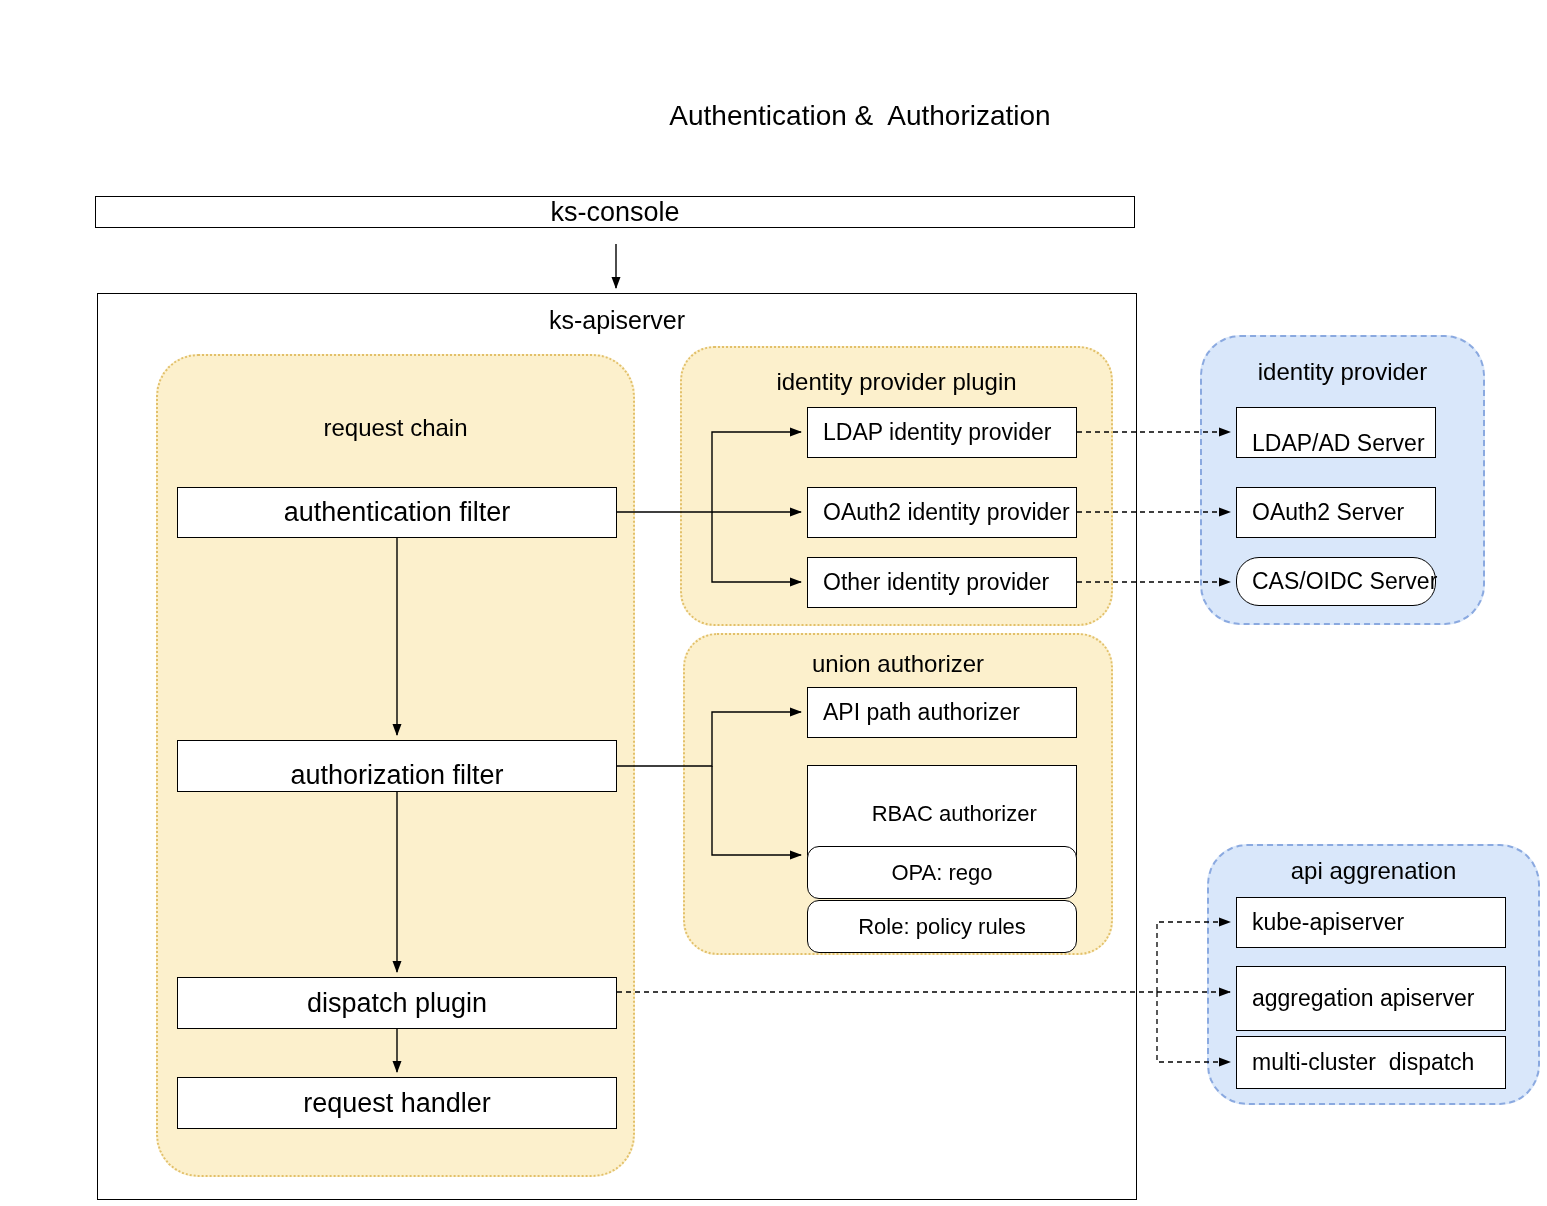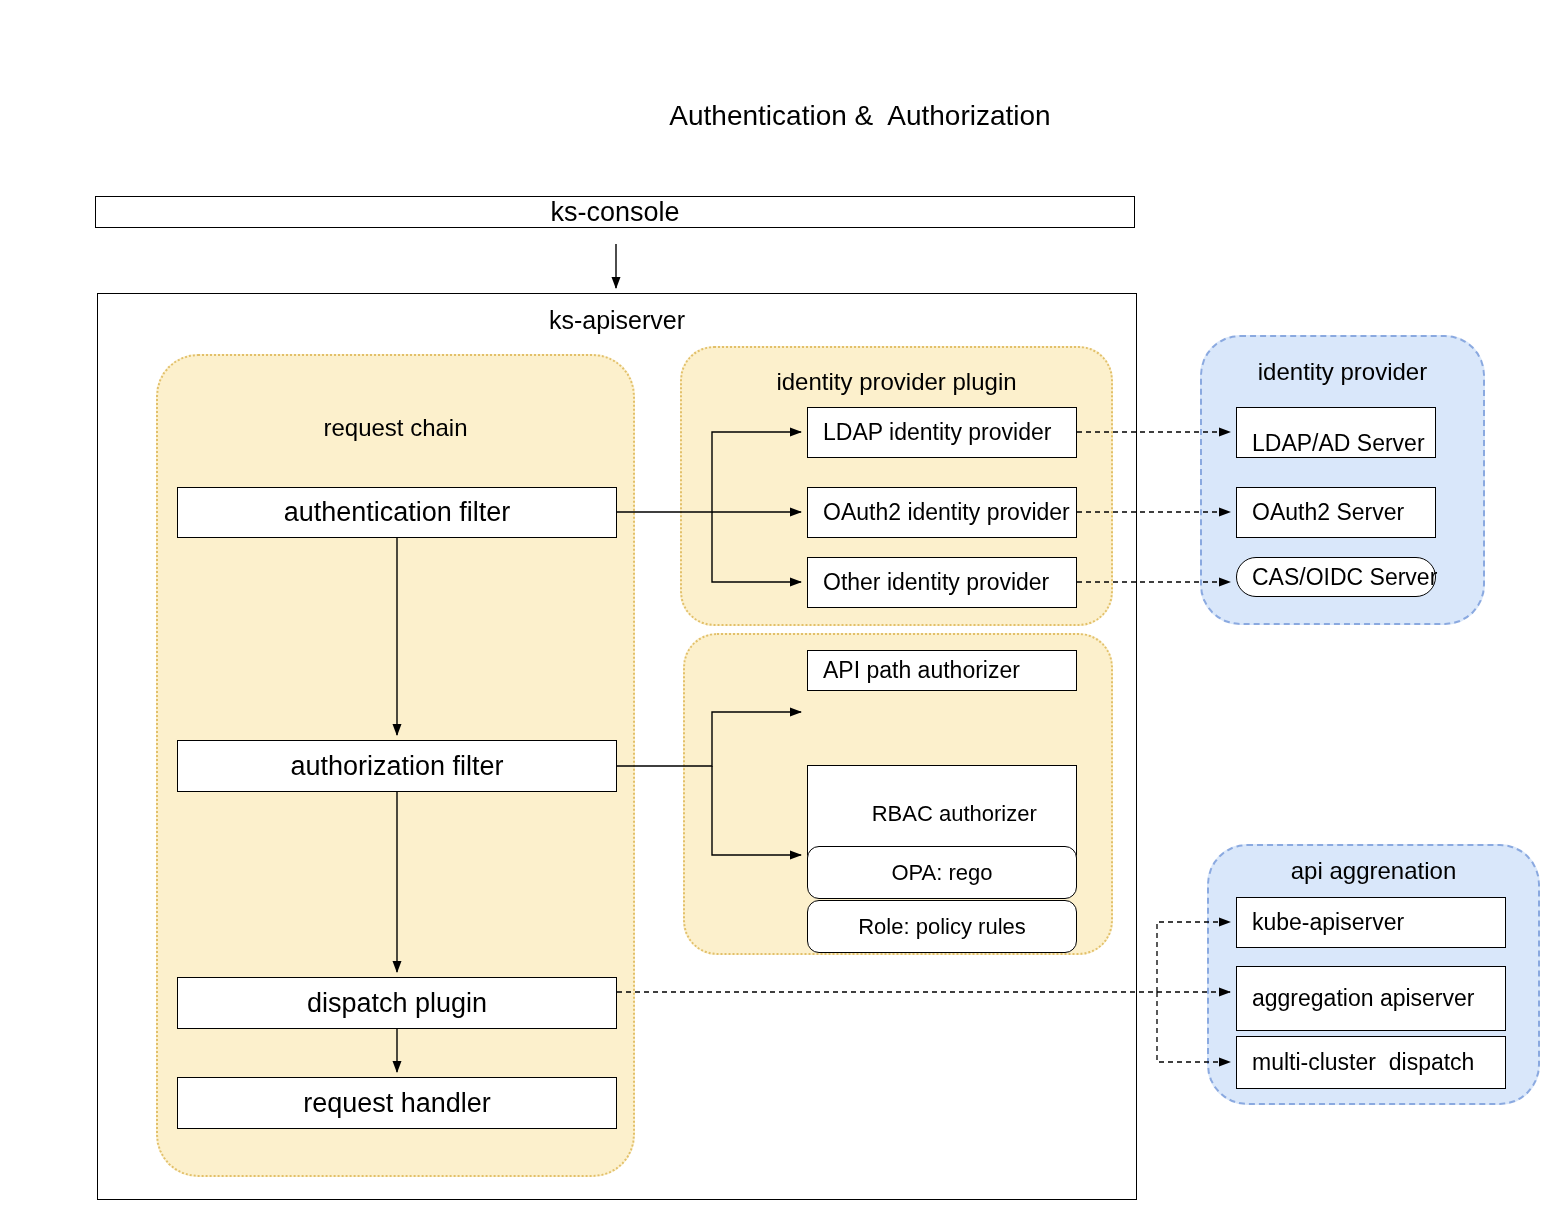--- a/index.html
+++ b/index.html
@@ -110,21 +110,21 @@
   <div class="frame" style="left:97px; top:293px; width:1040px; height:907px;"></div>
   <div class="frame-title" style="left:97px; top:306px; width:1040px;">ks-apiserver</div>
 
   <div class="group yellow" style="left:156px; top:354px; width:479px; height:823px;">
     <div class="group-title" style="top:58px;">request chain</div>
   </div>
 
   <div class="node" style="left:177px; top:487px; width:440px; height:51px;">
     <span>authentication filter</span>
   </div>
-  <div class="node" style="left:177px; top:740px; width:440px; height:52px;">
+  <div class="node" style="left:177px; top:740px; width:440px; height:52px;align-items:flex-end;">
     <span>authorization filter</span>
   </div>
   <div class="node" style="left:177px; top:977px; width:440px; height:52px;">
     <span>dispatch plugin</span>
   </div>
   <div class="node" style="left:177px; top:1077px; width:440px; height:52px;">
     <span>request handler</span>
   </div>
 
   <div class="group yellow" style="left:680px; top:346px; width:433px; height:280px; border-radius:34px;">
@@ -138,21 +138,21 @@
     <span>OAuth2 identity provider</span>
   </div>
   <div class="node small" style="left:807px; top:557px; width:270px; height:51px;">
     <span>Other identity provider</span>
   </div>
 
   <div class="group yellow" style="left:683px; top:633px; width:430px; height:322px; border-radius:34px;">
     <div class="group-title" style="top:15px;">union authorizer</div>
   </div>
 
-  <div class="node small" style="left:807px; top:650px; width:270px; height:41px;">
+  <div class="node small" style="left:807px; top:687px; width:270px; height:51px;">
     <span>API path authorizer</span>
   </div>
 
   <div class="rbac-box" style="left:807px; top:765px; width:270px; height:120px;">
     <span>RBAC authorizer</span>
   </div>
   <div class="node rounded" style="left:807px; top:830px; width:270px; height:53px;">
     <span>OPA: rego</span>
   </div>
   <div class="node rounded" style="left:807px; top:884px; width:270px; height:53px;">
@@ -162,21 +162,21 @@
   <div class="group blue" style="left:1200px; top:335px; width:285px; height:290px;">
     <div class="group-title" style="top:21px;">identity provider</div>
   </div>
 
   <div class="node small" style="left:1236px; top:407px; width:200px; height:51px;align-items:flex-end;">
     <span>LDAP/AD Server</span>
   </div>
   <div class="node small" style="left:1236px; top:487px; width:200px; height:51px;">
     <span>OAuth2 Server</span>
   </div>
-  <div class="node small" style="left:1236px; top:557px; width:200px; height:40px;border-radius:23px;">
+  <div class="node small" style="left:1236px; top:557px; width:200px; height:49px;border-radius:23px;">
     <span>CAS/OIDC Server</span>
   </div>
 
   <div class="group blue" style="left:1207px; top:844px; width:333px; height:261px;">
     <div class="group-title" style="top:11px;">api aggrenation</div>
   </div>
 
   <div class="node small" style="left:1236px; top:897px; width:270px; height:51px;">
     <span>kube-apiserver</span>
   </div>

